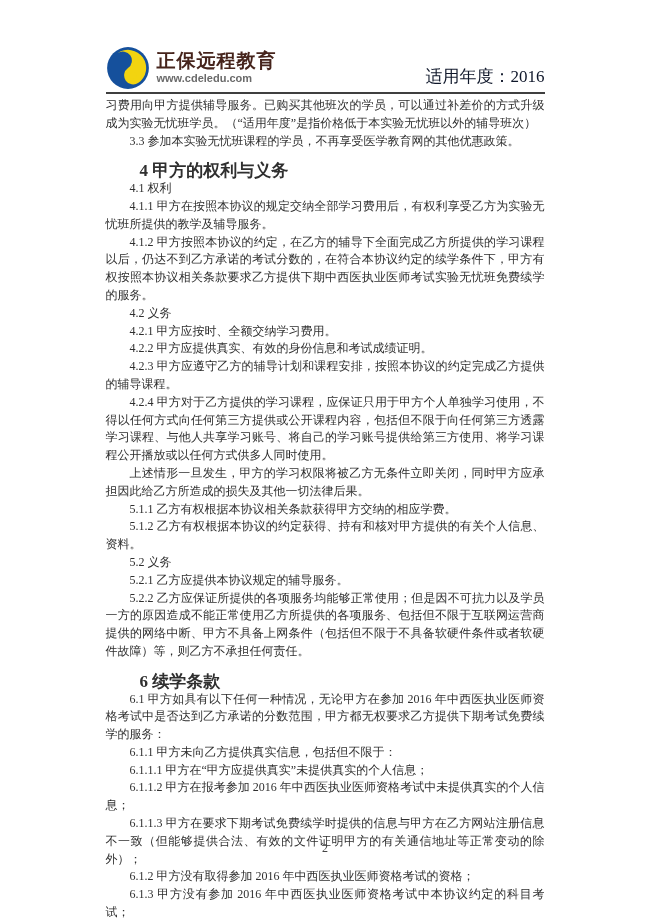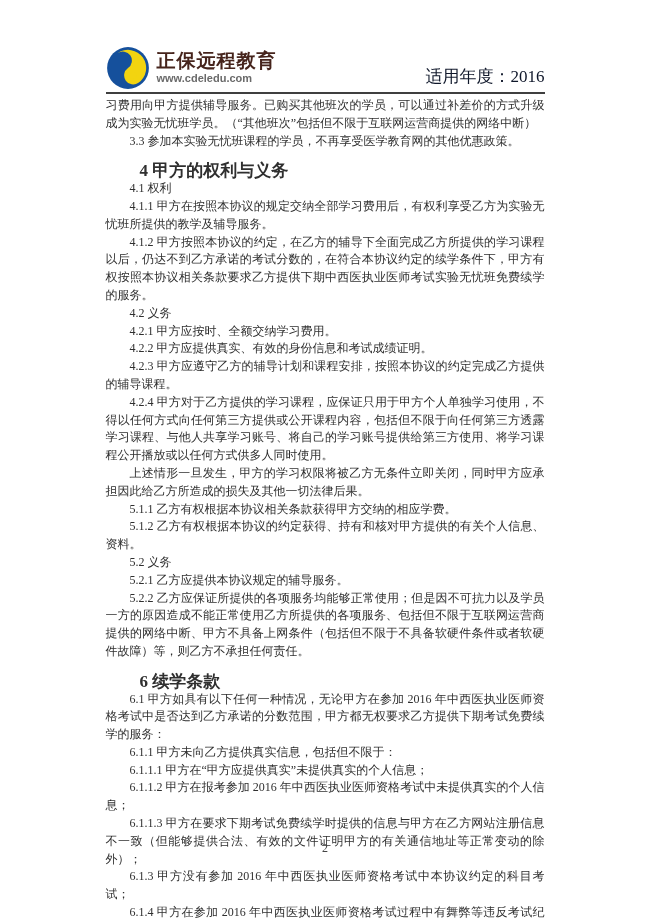--- a/index.html
+++ b/index.html
@@ -119,21 +119,21 @@
         <div class="brand-name" style="color: rgb(70, 36, 28);">正保远程教育</div>
         <div class="brand-url">www.cdeledu.com</div>
       </div>
     </div>
     <div class="year">适用年度：2016</div>
   </header>
 
   <div class="rule"></div>
 
   <main class="doc-body">
-      <p class="para continuation">习费用向甲方提供辅导服务。已购买其他班次的学员，可以通过补差价的方式升级成为实验无忧班学员。（“其他班次”包括但不限于互联网运营商提供的网络中断）</p>
+      <p class="para continuation">习费用向甲方提供辅导服务。已购买其他班次的学员，可以通过补差价的方式升级成为实验无忧班学员。（“适用年度”是指价格低于本实验无忧班以外的辅导班次）</p>
       <p class="para body">3.3 参加本实验无忧班课程的学员，不再享受医学教育网的其他优惠政策。</p>
       <p class="para heading">4 甲方的权利与义务</p>
       <p class="para body">4.1 权利</p>
       <p class="para body">4.1.1 甲方在按照本协议的规定交纳全部学习费用后，有权利享受乙方为实验无忧班所提供的教学及辅导服务。</p>
       <p class="para body">4.1.2 甲方按照本协议的约定，在乙方的辅导下全面完成乙方所提供的学习课程以后，仍达不到乙方承诺的考试分数的，在符合本协议约定的续学条件下，甲方有权按照本协议相关条款要求乙方提供下期中西医执业医师考试实验无忧班免费续学的服务。</p>
       <p class="para body">4.2 义务</p>
       <p class="para body">4.2.1 甲方应按时、全额交纳学习费用。</p>
       <p class="para body">4.2.2 甲方应提供真实、有效的身份信息和考试成绩证明。</p>
       <p class="para body">4.2.3 甲方应遵守乙方的辅导计划和课程安排，按照本协议的约定完成乙方提供的辅导课程。</p>
       <p class="para body">4.2.4 甲方对于乙方提供的学习课程，应保证只用于甲方个人单独学习使用，不得以任何方式向任何第三方提供或公开课程内容，包括但不限于向任何第三方透露学习课程、与他人共享学习账号、将自己的学习账号提供给第三方使用、将学习课程公开播放或以任何方式供多人同时使用。</p>
@@ -142,20 +142,21 @@
       <p class="para body">5.1.2 乙方有权根据本协议的约定获得、持有和核对甲方提供的有关个人信息、资料。</p>
       <p class="para body">5.2 义务</p>
       <p class="para body">5.2.1 乙方应提供本协议规定的辅导服务。</p>
       <p class="para body">5.2.2 乙方应保证所提供的各项服务均能够正常使用；但是因不可抗力以及学员一方的原因造成不能正常使用乙方所提供的各项服务、包括但不限于互联网运营商提供的网络中断、甲方不具备上网条件（包括但不限于不具备软硬件条件或者软硬件故障）等，则乙方不承担任何责任。</p>
       <p class="para heading">6 续学条款</p>
       <p class="para body">6.1 甲方如具有以下任何一种情况，无论甲方在参加 2016 年中西医执业医师资格考试中是否达到乙方承诺的分数范围，甲方都无权要求乙方提供下期考试免费续学的服务：</p>
       <p class="para body">6.1.1 甲方未向乙方提供真实信息，包括但不限于：</p>
       <p class="para body">6.1.1.1 甲方在“甲方应提供真实”未提供真实的个人信息；</p>
       <p class="para body">6.1.1.2 甲方在报考参加 2016 年中西医执业医师资格考试中未提供真实的个人信息；</p>
       <p class="para body">6.1.1.3 甲方在要求下期考试免费续学时提供的信息与甲方在乙方网站注册信息不一致（但能够提供合法、有效的文件证明甲方的有关通信地址等正常变动的除外）；</p>
+      <p class="para body">6.1.2 甲方没有取得参加 2016 年中西医执业医师资格考试的资格；</p>
       <p class="para body">6.1.3 甲方没有参加 2016 年中西医执业医师资格考试中本协议约定的科目考试；</p>
       <p class="para body">6.1.4 甲方在参加 2016 年中西医执业医师资格考试过程中有舞弊等违反考试纪律的行为，受到相应处</p>
     </main>
 
   <footer class="footer">
     <span>2</span>
   </footer>
 
 </div>
 

